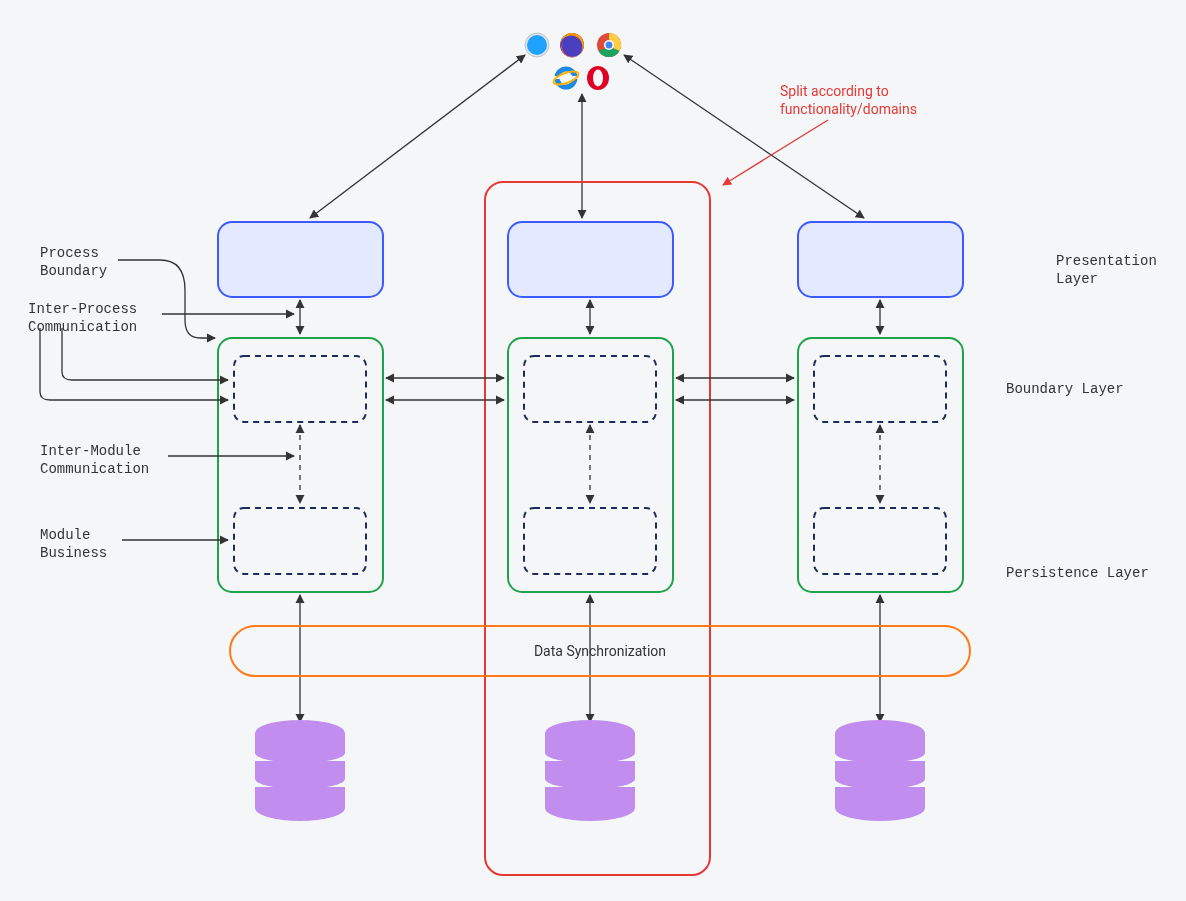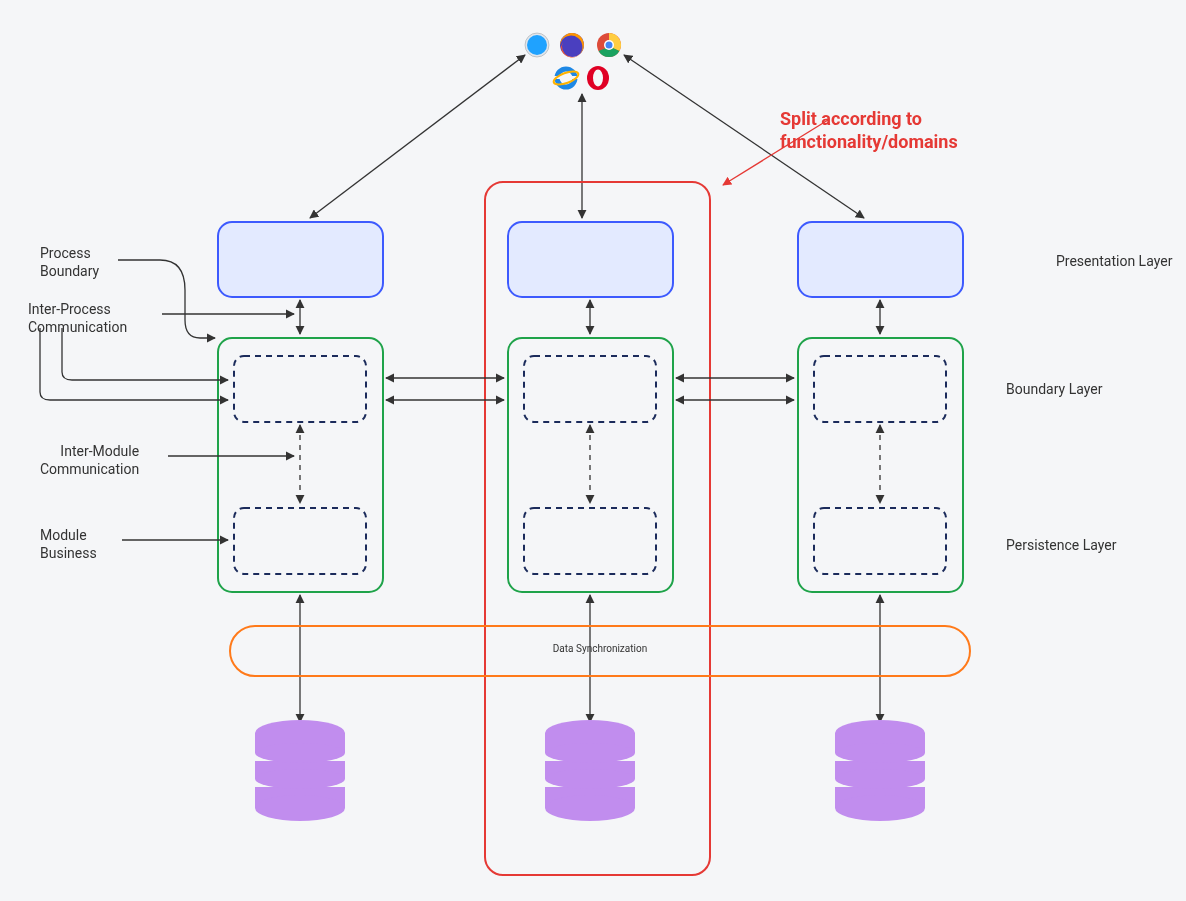--- a/index.html
+++ b/index.html
@@ -9,32 +9,32 @@
     width: 1186px;
     height: 901px;
     position: relative;
     overflow: hidden;
   }
   .label {
     position: absolute;
     font-size: 14px;
     color: #333;
     line-height: 1.3;
+    font-family: Liberation Mono, monospace;
   }
   .annotation {
     position: absolute;
-    font-size: 18px;
+    font-size: 14px;
     color: #e53935;
-    font-weight: 700;
+    font-weight: 400;
     line-height: 1.3;
-    margin-top: 25px;
   }
   .data-sync-label {
     position: absolute;
-    font-size: 10px;
+    font-size: 14px;
     color: #333;
     text-align: center;
     width: 200px;
   }
   svg { position: absolute; top: 0; left: 0; }
 </style>
 </head>
 <body>
 
 <svg width="1186" height="901">
@@ -165,22 +165,22 @@
   <line x1="122" y1="540" x2="228" y2="540" stroke="#333" stroke-width="1.3" marker-end="url(#arrow-end)"></line>
 </svg>
 
 <div class="annotation" style="left:780px; top:82px; white-space:pre-line;">Split according to
 functionality/domains</div>
 
 <div class="label" style="left:40px; top:244px; white-space:pre-line;">Process
 Boundary</div>
 <div class="label" style="left:28px; top:300px; white-space:pre-line;">Inter-Process
 Communication</div>
-<div class="label" style="left:40px; top:442px; white-space:pre-line;text-align:right;">Inter-Module
+<div class="label" style="left:40px; top:442px; white-space:pre-line;">Inter-Module
 Communication</div>
 <div class="label" style="left:40px; top:526px; white-space:pre-line;">Module
 Business</div>
 
 <div class="label" style="left:1056px; top:252px;">Presentation Layer</div>
 <div class="label" style="left:1006px; top:380px;">Boundary Layer</div>
-<div class="label" style="left:1006px; top:536px;">Persistence Layer</div>
+<div class="label" style="left:1006px; top:564px;">Persistence Layer</div>
 
 <div class="data-sync-label" style="left:500px; top:643px;">Data Synchronization</div>
 
 </body></html>

